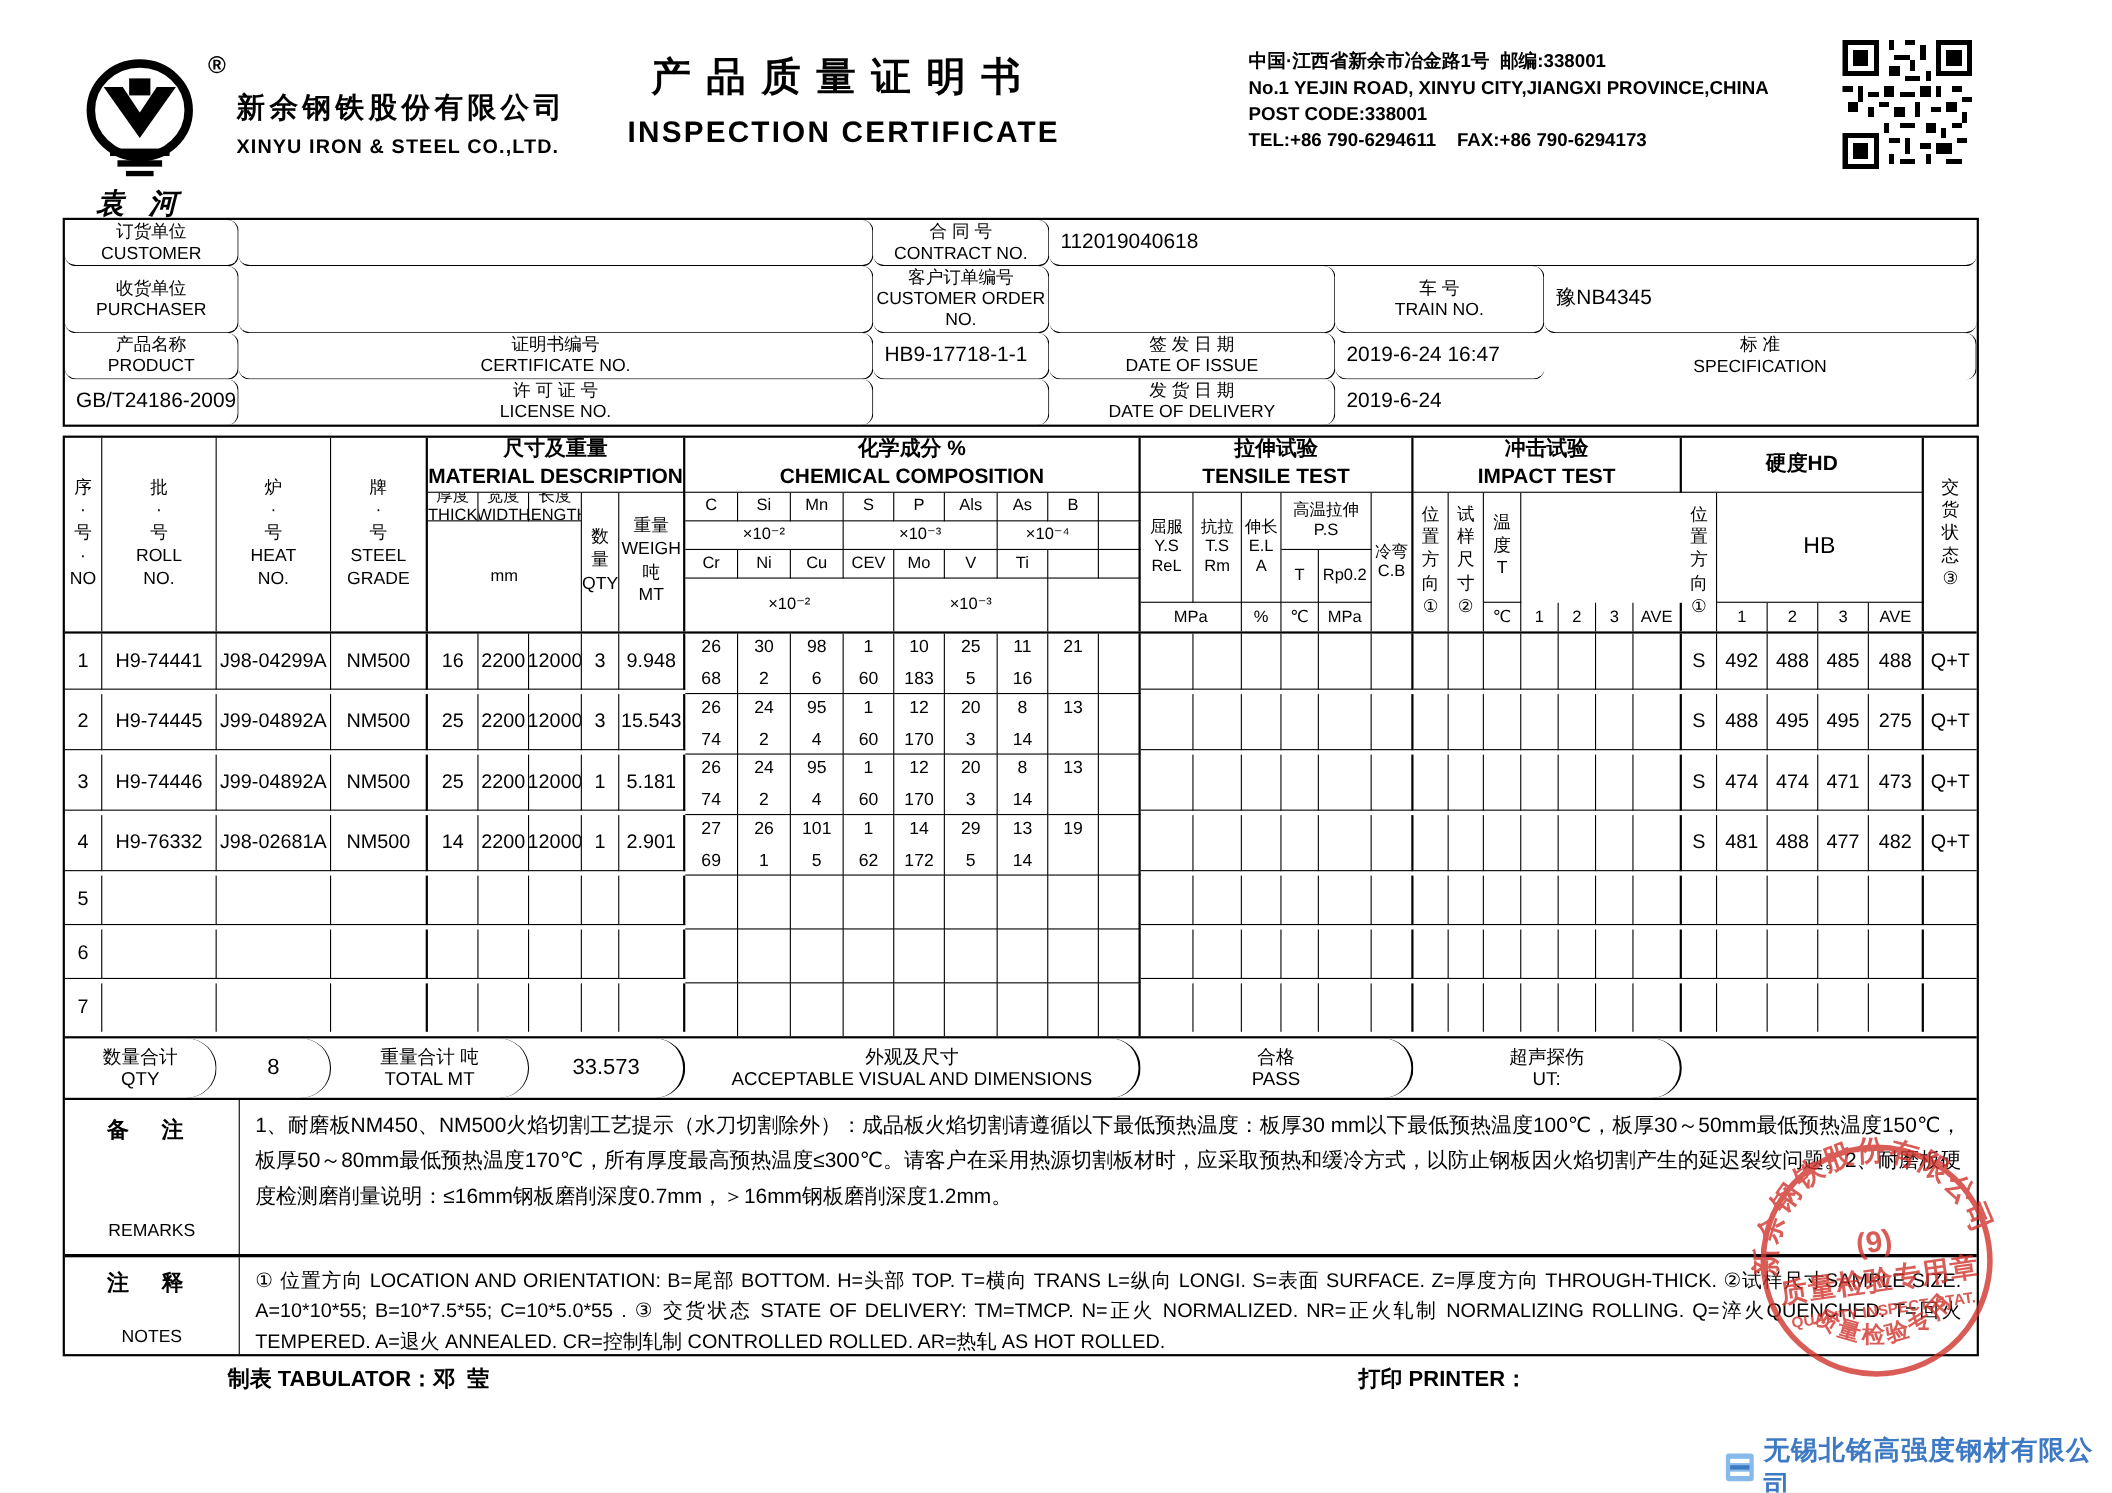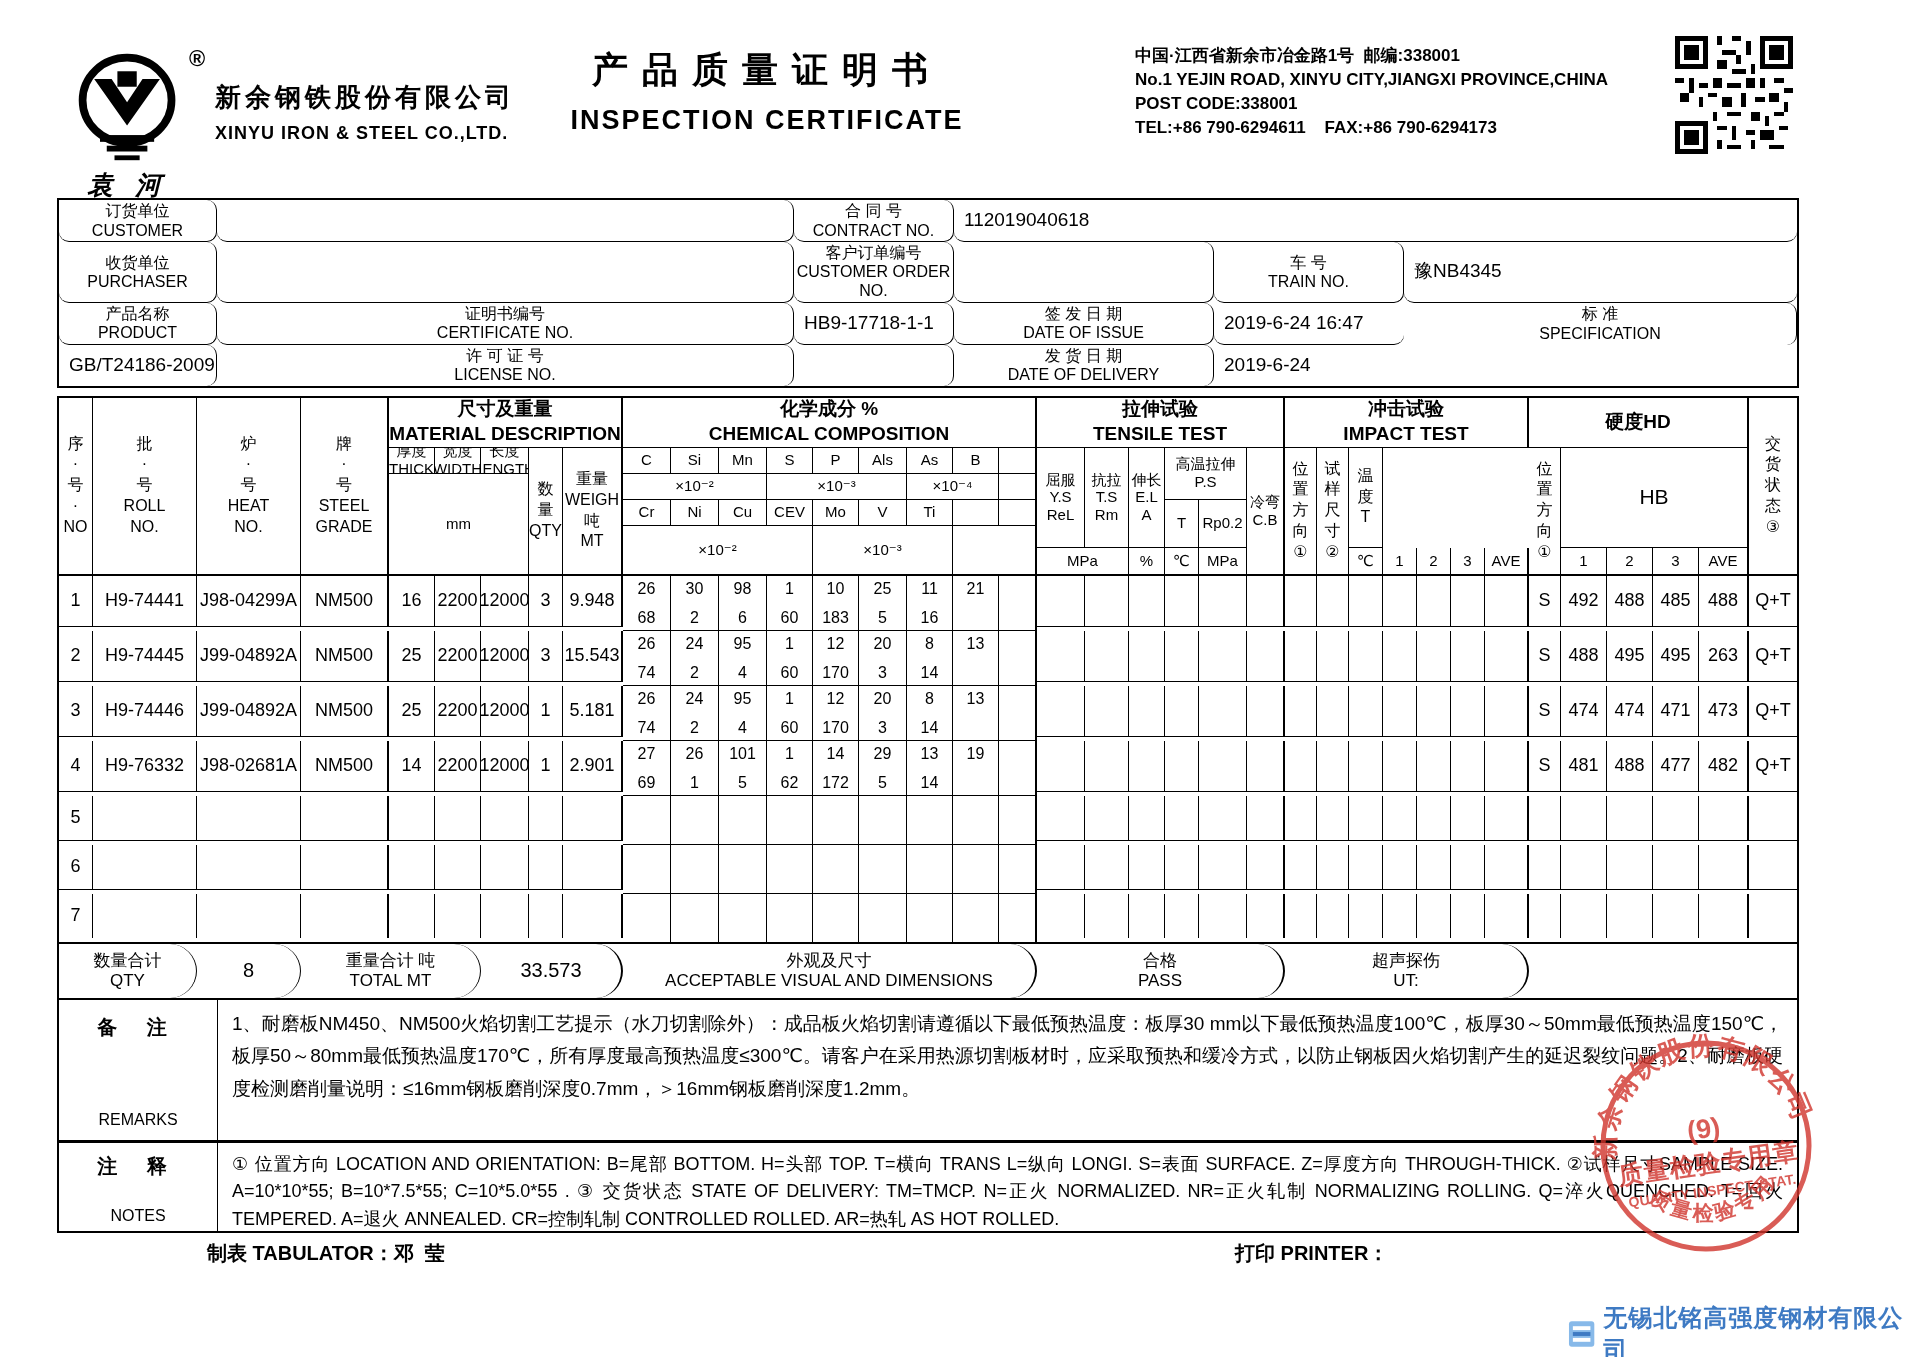--- a/index.html
+++ b/index.html
@@ -454,21 +454,21 @@
             <div class="tc"></div>
             <div class="tc"></div>
             <div class="tc"></div>
             <div class="tc"></div>
             <div class="tc"></div>
             <div class="tc"></div>
             <div class="tc">S</div>
             <div class="tc">488</div>
             <div class="tc">495</div>
             <div class="tc">495</div>
-            <div class="tc">263</div>
+            <div class="tc">275</div>
             <div class="tc">Q+T</div>
           </div>
           <div class="trow">
             <div class="tc">3</div>
             <div class="tc">H9-74446</div>
             <div class="tc">J99-04892A</div>
             <div class="tc">NM500</div>
             <div class="tc">25</div>
             <div class="tc">2200</div>
             <div class="tc">12000</div>

